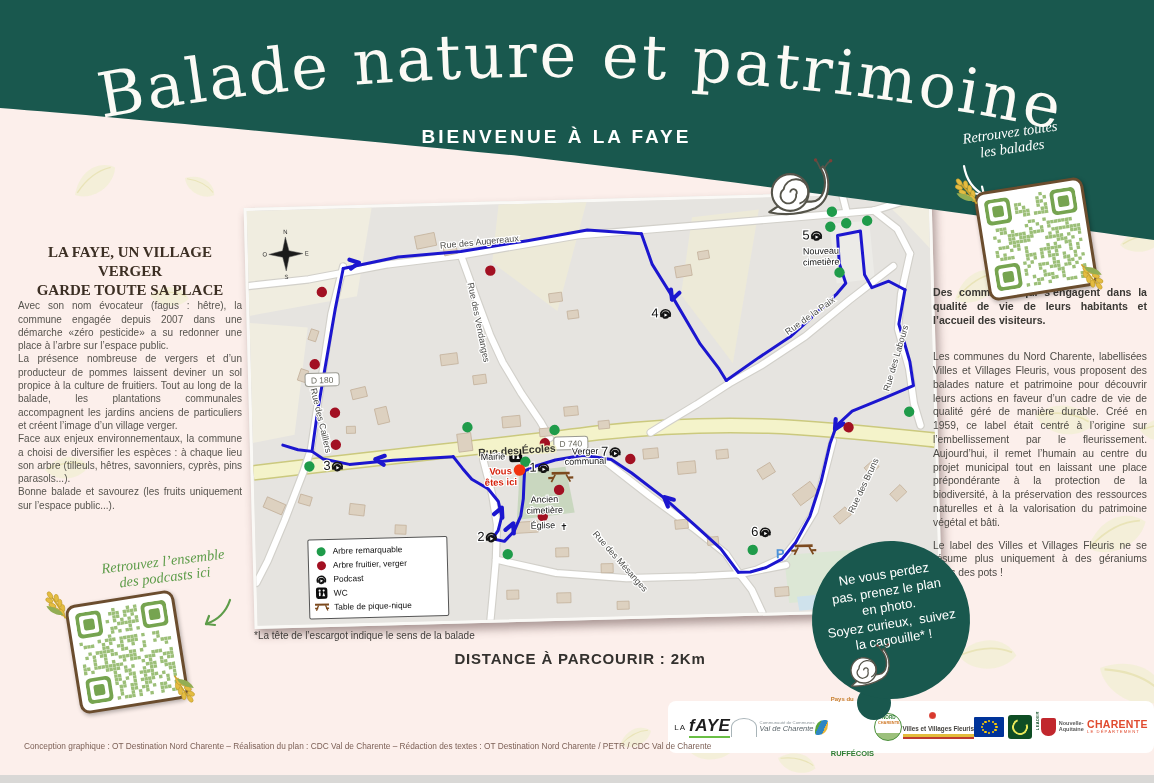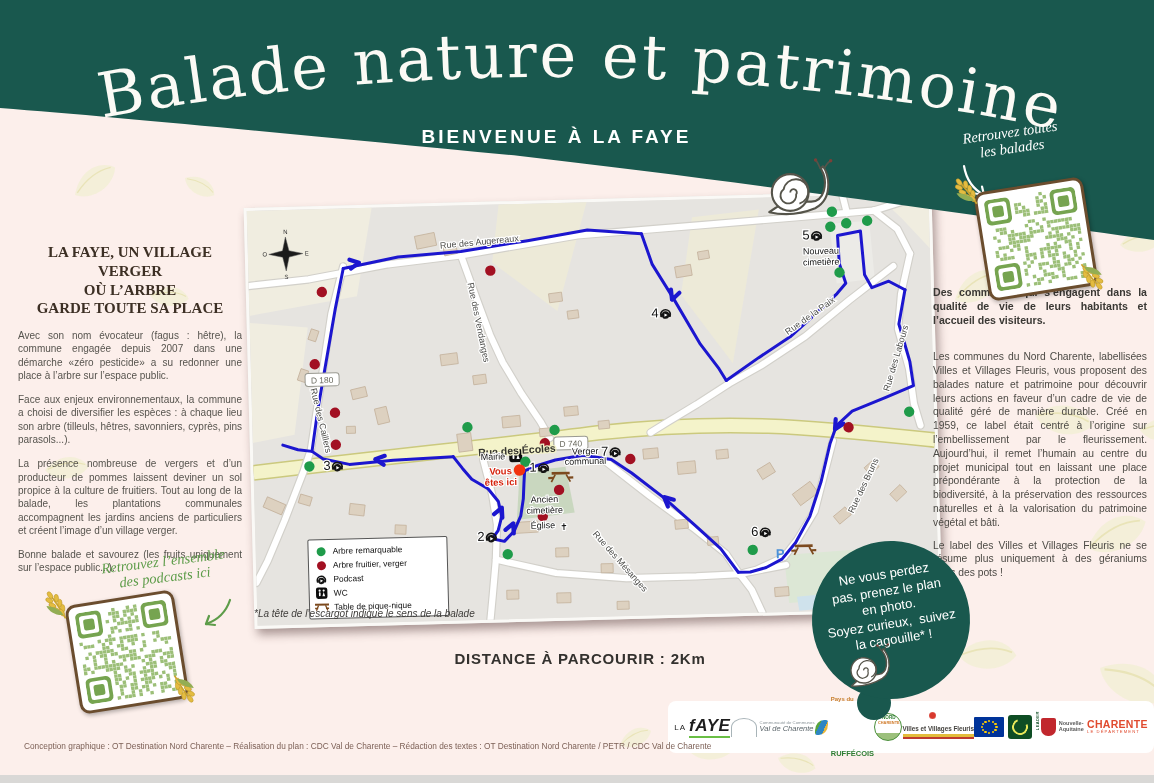--- a/index.html
+++ b/index.html
@@ -18,21 +18,21 @@
     padding:6px;z-index:5;box-shadow:1px 2px 4px rgba(0,0,0,.3);}
   #qrcard-top{left:981px;top:184px;transform:rotate(-9deg);}
   #qrcard-left{left:72px;top:597px;transform:rotate(-9deg);}
   .qrcard svg.qr{display:block;width:92px;height:92px;}
   .wheat-svg{position:absolute;overflow:visible;pointer-events:none;}
   #snail-top{position:absolute;left:764px;top:157px;z-index:4;}
   
   #left-panel{position:absolute;left:18px;top:243px;width:224px;z-index:2;}
   .lh{font-family:"Liberation Serif",serif;font-weight:bold;font-size:15px;color:#3c2f24;
     text-align:center;line-height:1.25;}
-  .para{margin-top:11px;font-size:10px;color:#56544e;text-align:justify;line-height:1.33;}
+  .para{font-size:10px;color:#56544e;text-align:justify;line-height:1.33;}
   #pods-note{position:absolute;left:84px;top:554px;width:160px;z-index:5;color:#5d9c49;
     font-family:"Liberation Serif",serif;font-style:italic;font-size:14.5px;line-height:1.1;
     text-align:center;transform:rotate(-7deg);}
   #arrow-left{position:absolute;left:196px;top:598px;z-index:5;}
   
   #map-wrap{position:absolute;left:249px;top:199px;width:682px;height:415px;background:#e6e4e0;
     border:3px solid #faf9f6;box-shadow:3px 6px 10px rgba(70,45,45,.45);
     transform:rotate(-1.5deg);z-index:2;}
   #mapsvg{display:block;width:682px;height:415px;}
   #mapsvg text{font-family:"Liberation Sans",sans-serif;}
@@ -43,21 +43,21 @@
   #mapsvg .ptnum{font-size:13px;fill:#141414;paint-order:stroke;stroke:#fff;stroke-width:2.4px;}
   #mapsvg .badge-t{font-size:8.5px;fill:#6b6b60;}
   #mapsvg .parkP{font-size:13px;font-weight:bold;fill:#4a90d9;}
   #legend{position:absolute;left:52px;top:330px;width:128px;background:#fff;border:1px solid #555;
     border-radius:2px;padding:4px 5px;z-index:3;}
   .lrow{display:flex;align-items:center;gap:5px;height:14px;font-size:8.4px;color:#111;}
   .lic{width:14px;height:13px;display:flex;align-items:center;justify-content:center;flex:0 0 14px;}
   .dot-g{width:9px;height:9px;border-radius:50%;background:#1f9b4a;}
   .dot-r{width:9px;height:9px;border-radius:50%;background:#a21022;}
   
-  #footnote{position:absolute;left:254px;top:608px;font-style:italic;font-size:10px;color:#3f3d3a;z-index:3;}
+  #footnote{position:absolute;left:254px;top:630px;font-size:10px;color:#3f3d3a;z-index:3;}
   #distance{position:absolute;left:330px;top:650px;width:500px;text-align:center;font-size:15px;
     font-weight:bold;color:#33312e;letter-spacing:.8px;z-index:3;}
   
   #right-panel{position:absolute;left:933px;top:286px;width:214px;z-index:2;color:#4c4a45;}
   .rintro{font-weight:bold;font-size:10.6px;color:#3a3834;text-align:justify;line-height:1.3;}
   .rbody{margin-top:23px;font-size:10.3px;text-align:justify;line-height:1.34;}
   .routro{margin-top:9px;font-size:10.3px;text-align:justify;line-height:1.34;}
   
   #badge-circle{position:absolute;left:812px;top:541px;width:158px;height:158px;border-radius:50%;
     background:#19584e;z-index:6;transform:rotate(-9deg);}
@@ -424,27 +424,26 @@
         <circle cx="20" cy="27" r="14" fill="#fff" stroke="#55544a" stroke-width="1.6" stroke-linejoin="round"></circle>
         <path d="M20,27 a2.5,2.5 0 1 1 4.5,1.5 a6,6 0 1 1 -9.5,-4 a9.5,9.5 0 1 1 12,11" stroke="#55544a" stroke-width="1.4" fill="none"></path>
         <path d="M43,9 Q41,4 39.5,2.5 M46,8.5 Q48.5,4 50.5,3" stroke="#55544a" stroke-width="1.3" fill="none"></path>
         <circle cx="39.3" cy="2.3" r="1.3" fill="#7a4038"></circle>
         <circle cx="50.8" cy="2.8" r="1.3" fill="#7a4038"></circle>
       </svg></div>
 
   <div id="left-panel">
     <div id="lheading">
         <div class="lh">LA FAYE, UN VILLAGE VERGER</div>
-        <div class="lh">OÙ L’ARBRE</div>
         <div class="lh">GARDE TOUTE SA PLACE</div>
       </div>
     <div id="lparas">
         <div class="para">Avec son nom évocateur (fagus : hêtre), la commune engagée depuis 2007 dans une démarche «zéro pesticide» a su redonner une place à l’arbre sur l’espace public.</div>
+        <div class="para">La présence nombreuse de vergers et d’un producteur de pommes laissent deviner un sol propice à la culture de fruitiers. Tout au long de la balade, les plantations communales accompagnent les jardins anciens de particuliers et créent l’image d’un village verger.</div>
         <div class="para">Face aux enjeux environnementaux, la commune a choisi de diversifier les espèces : à chaque lieu son arbre (tilleuls, hêtres, savonniers, cyprès, pins parasols...).</div>
-        <div class="para">La présence nombreuse de vergers et d’un producteur de pommes laissent deviner un sol propice à la culture de fruitiers. Tout au long de la balade, les plantations communales accompagnent les jardins anciens de particuliers et créent l’image d’un village verger.</div>
         <div class="para">Bonne balade et savourez (les fruits uniquement sur l’espace public...).</div>
       </div>
   </div>
 
   <div id="pods-note">
       <div>Retrouvez l’ensemble</div>
       <div>des podcasts ici</div>
     </div>
   <svg id="arrow-left" width="40" height="34">
     <path d="M34,2 C30,14 22,22 10,26" stroke="#5d9c49" stroke-width="2.2" fill="none" stroke-linecap="round"></path>

